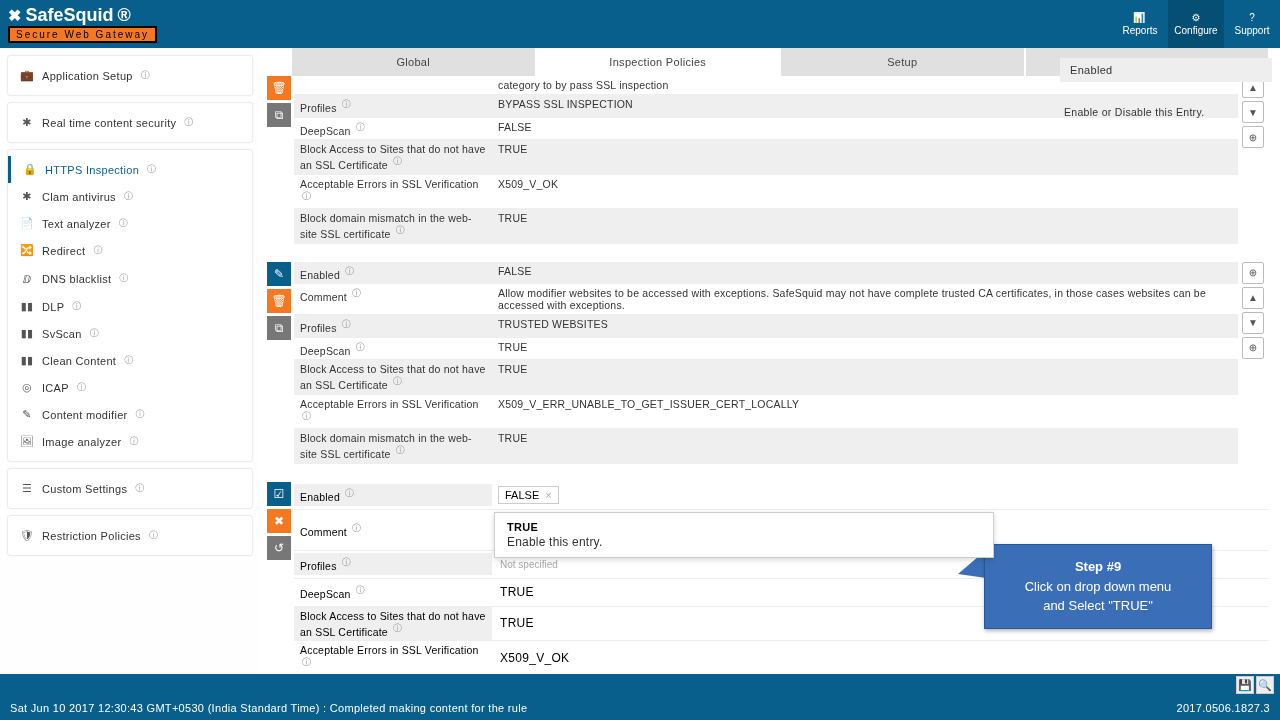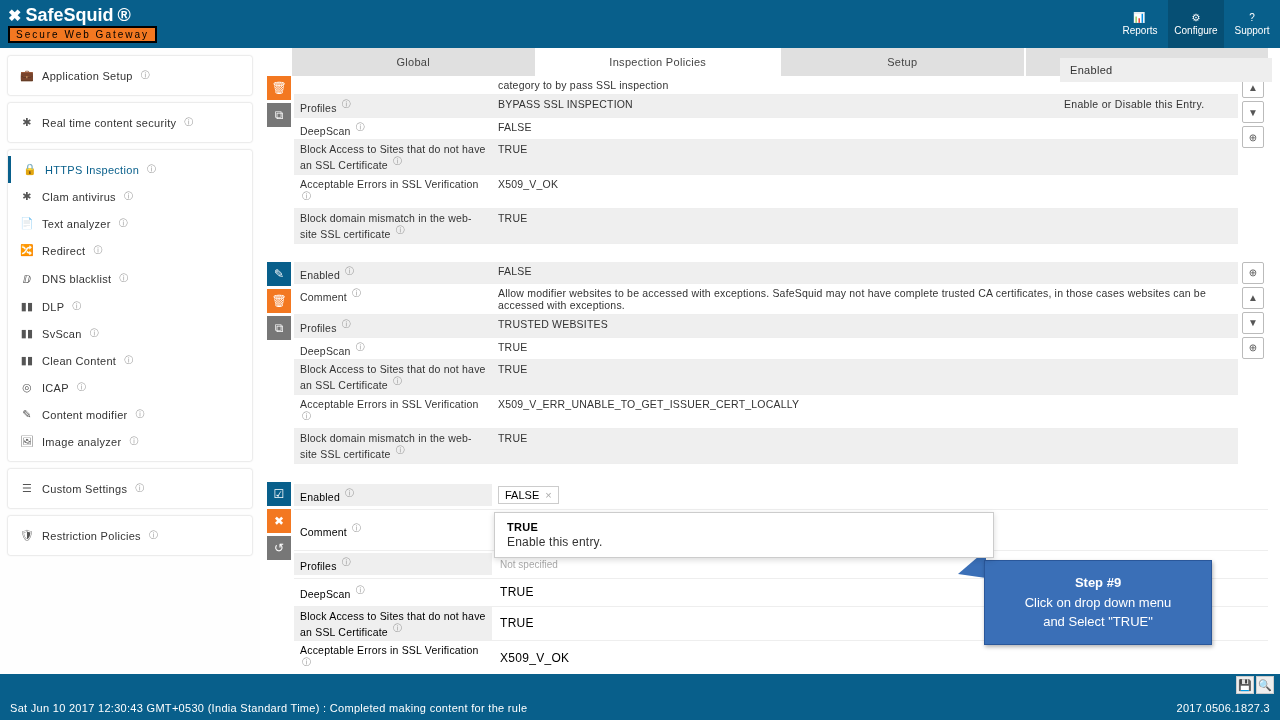--- a/index.html
+++ b/index.html
@@ -47,21 +47,21 @@
   .edit-kv .vfield{flex:1;padding:2px 6px;}
   .pill{display:inline-flex;align-items:center;border:1px solid #ccc;padding:2px 6px;font-size:11px;gap:6px;background:#fff;}
   .pill .x{color:#aaa;cursor:pointer;}
   .placeholder{color:#aaa;font-size:10px;padding:4px 2px;}
   .input-like{font-size:12px;letter-spacing:0.3px;padding:4px 2px;}
   .dropdown{position:absolute;background:#fff;border:1px solid #ccc;box-shadow:0 2px 6px rgba(0,0,0,0.15);z-index:10;padding:8px 12px;}
   .dropdown .dd-title{font-weight:bold;font-size:11px;letter-spacing:0.3px;margin-bottom:2px;}
   .dropdown .dd-sub{font-size:12px;letter-spacing:0.2px;color:#333;}
   .help-panel{position:absolute;right:8px;top:58px;width:212px;}
   .help-title{background:#eee;padding:6px 10px;font-size:11px;letter-spacing:0.3px;color:#333;}
-  .help-body{padding:16px 4px 4px 4px;font-size:10.5px;letter-spacing:0.3px;color:#333;}
+  .help-body{padding:24px 4px 4px 4px;font-size:10.5px;letter-spacing:0.3px;color:#333;}
   .callout{position:absolute;background:#3a6fb7;border:1px solid #2a579a;color:#fff;padding:12px 16px;text-align:center;font-size:13px;line-height:1.5;box-shadow:1px 2px 4px rgba(0,0,0,0.3);}
   .callout-arrow{position:absolute;width:0;height:0;border-right:28px solid #3a6fb7;border-top:24px solid transparent;border-bottom:4px solid transparent;}
   .footer{position:absolute;bottom:0;left:0;right:0;height:46px;background:#085f8b;color:#fff;display:flex;align-items:flex-end;padding:0 10px 6px 10px;font-size:11px;letter-spacing:0.3px;justify-content:space-between;}
   .footer-icons{position:absolute;right:6px;top:2px;display:flex;gap:2px;}
   .fi{width:18px;height:18px;border:1px solid #ccc;background:#eee;display:flex;align-items:center;justify-content:center;color:#555;font-size:11px;cursor:pointer;}
 </style>
 </head>
 <body>
 
 <div class="header">
@@ -311,21 +311,21 @@
       </div>
   </div>
 </div>
 
 <div class="help-panel">
   <div class="help-title">Enabled</div>
   <div class="help-body">Enable or Disable this Entry.</div>
 </div>
 
 <div class="callout-arrow" style="left:958px;top:550px;"></div>
-<div class="callout" style="left:984px;top:560px;width:228px;">
+<div class="callout" style="left:984px;top:544px;width:228px;">
   <div style="font-weight:bold;">Step #9</div>
   <div>Click on drop down menu</div>
   <div>and Select "TRUE"</div>
 </div>
 
 <div class="footer">
   <div class="footer-icons">
     <div class="fi">💾</div>
     <div class="fi">🔍</div>
   </div>

